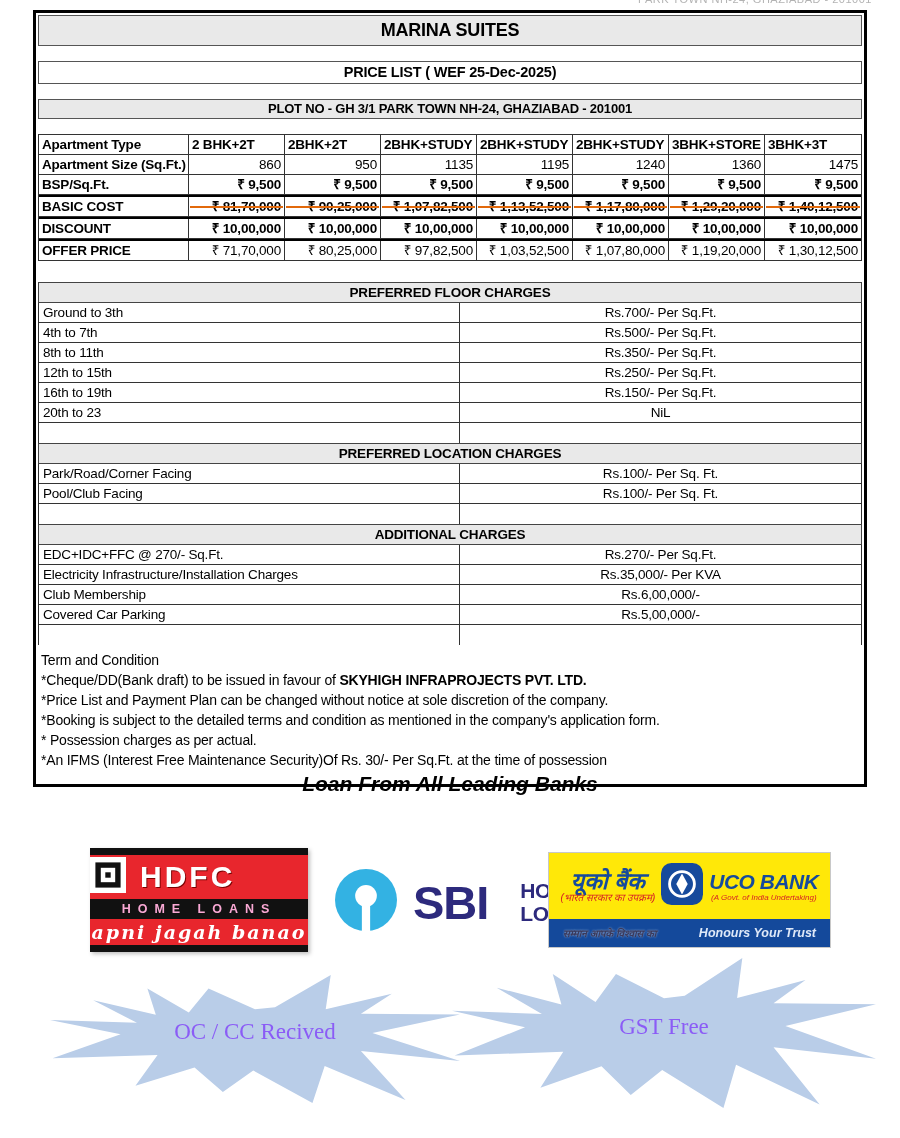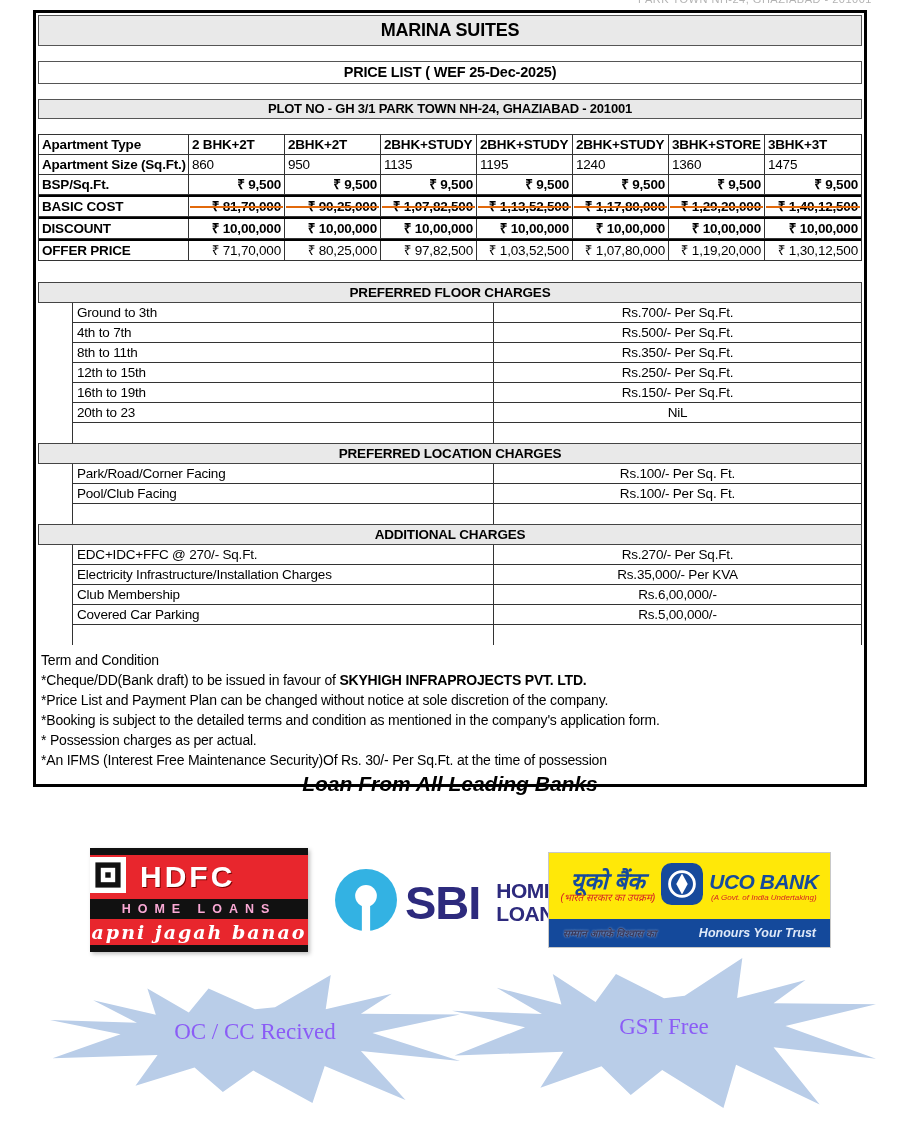--- a/index.html
+++ b/index.html
@@ -25,30 +25,30 @@
   
   .apt { border:1px solid #333; }
   .apt-row { display:grid; grid-template-columns:150px repeat(7,1fr); border-bottom:1px solid #333; }
   .apt-row:last-child { border-bottom:none; }
   .apt-row.heavy { border-top:2px solid #000; }
   .apt-row > div { border-right:1px solid #333; line-height:19px; height:19px; padding:0 3px;
                    white-space:nowrap; overflow:hidden; position:relative; }
   .apt-row > div:last-child { border-right:none; }
   .apt-row .lab { font-weight:bold; }
   .r-type  > div { font-weight:bold; text-align:left; }
-  .r-size  > div.v { text-align:left; }
+  .r-size  > div.v { text-align:right; }
   .r-bsp   > div.v, .r-basic > div.v, .r-disc > div.v { text-align:right; font-weight:bold; }
   .r-offer > div.v { text-align:right; font-weight:normal; }
   .r-basic > div.v::after { content:""; position:absolute; left:1px; right:1px; top:8.5px;
                             height:2.5px; background:#e2690b; }
 
   
   .sec-h { background:#e9e9e9; border:1px solid #444; text-align:center; font-weight:bold;
            font-size:13.5px; line-height:19px; }
-  .chg { border-left:1px solid #333; border-right:1px solid #333;margin-left:34px; }
+  .chg { border-left:1px solid #333; border-right:1px solid #333; }
   .chg-row { display:grid; grid-template-columns:420px 1fr; border-bottom:1px solid #333; }
   .chg-row .l { padding:0 4px; line-height:19px; height:19px; white-space:nowrap; overflow:hidden; }
   .chg-row .v { border-left:1px solid #333; text-align:center; line-height:19px; height:19px; }
   .chg-trail { display:grid; grid-template-columns:420px 1fr; }
   .chg-trail .v { border-left:1px solid #333; }
   .chg-trail.h20 { height:20px; }
 
   
   .terms { padding:5px 3px 0 3px; font-size:14px; }
   .terms div { line-height:20px; white-space:nowrap; }
@@ -65,21 +65,21 @@
   .hdfc .band1 .name { color:#fff; font-weight:bold; font-size:30px; letter-spacing:3px;
                         margin-left:14px; text-shadow:1px 1px 0 #7a0000; }
   .hdfc .band2 { flex:0 0 20px; background:#111; color:#f9a8d4; font-weight:bold; font-size:12.5px;
                  letter-spacing:7px; text-align:center; line-height:20px; }
   .hdfc .band3 { flex:1; background:#e8262d; color:#fff; text-align:center;
                  font-family:"DejaVu Serif", serif; font-style:italic; font-weight:bold;
                  font-size:19px; line-height:26px; letter-spacing:2px; }
 
   
   .sbi { position:absolute; left:335px; top:868px; width:205px; height:68px; display:flex;
-         align-items:center; }
+         align-items:center;gap:8px; }
   .sbi .name { color:#2d2a7d; font-weight:bold; font-size:47px; letter-spacing:-1px; margin:0 6px 0 8px; }
   .sbi .div { width:3px; height:52px; background:#2d2a7d; margin:0 8px 0 2px; }
   .sbi .hl { color:#2d2a7d; font-weight:bold; font-size:21px; line-height:23px; letter-spacing:-0.5px; }
 
   
   .uco { position:absolute; left:548px; top:852px; width:283px; height:96px;
          border:1px solid #c8c8c8; box-sizing:border-box; display:flex; flex-direction:column;font-style:italic; }
   .uco .top { flex:1; background:#ffe808; display:flex; align-items:center; justify-content:center; gap:6px; }
   .uco .col { text-align:center; }
   .uco .hn { color:#164a9c; font-weight:bold; font-size:23px; line-height:24px; }

